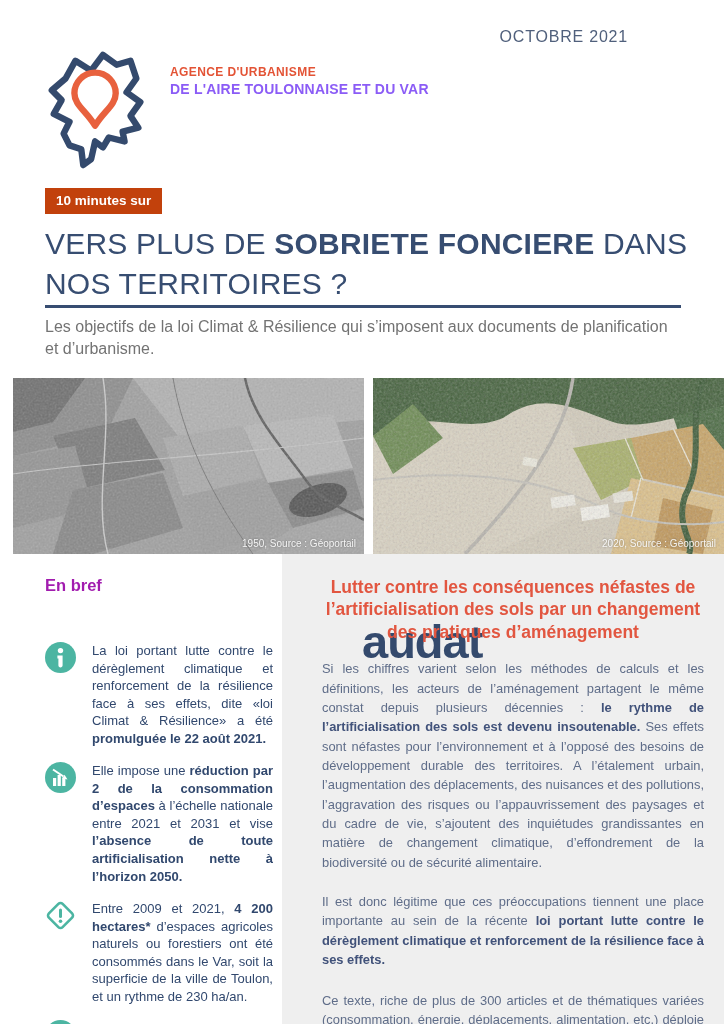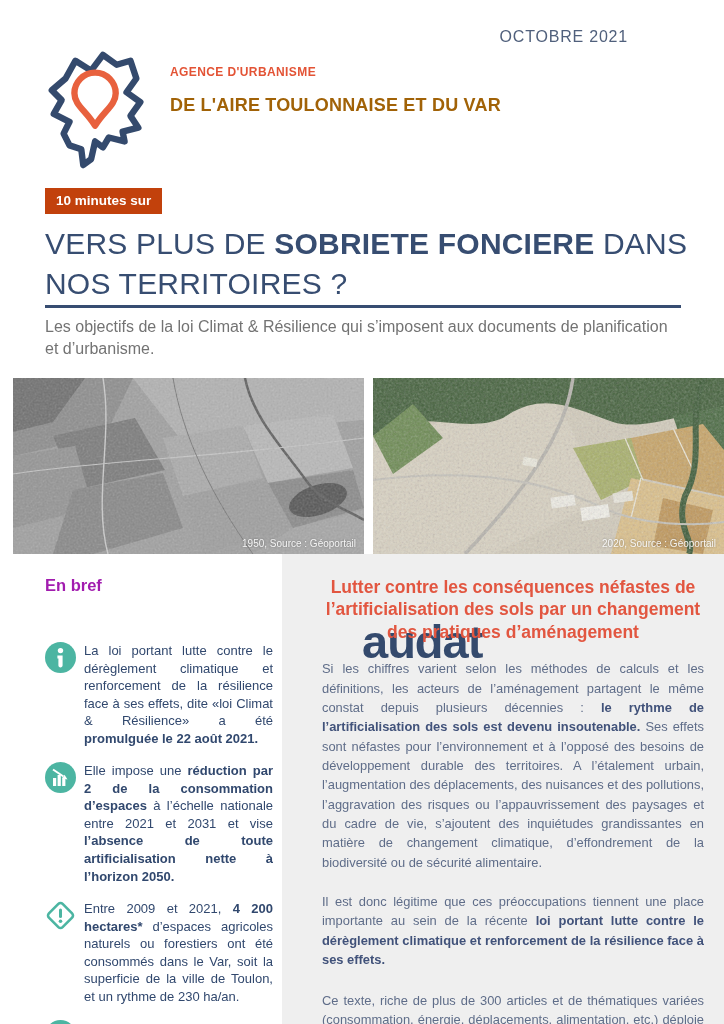--- a/index.html
+++ b/index.html
@@ -9,21 +9,21 @@
 
   
   .date{position:absolute;top:28px;right:96px;font-size:16px;letter-spacing:.8px;color:#50607c;}
   .logo{position:absolute;top:42px;left:40px;display:flex;align-items:flex-start;}
   .logo-map{width:118px;height:132px;flex:none;}
   .logo-text{margin-left:12px;padding-top:16px;}
   .brand{font-size:47px;line-height:1;color:#344a6d;letter-spacing:-1px;}
   .brand .main{font-weight:700;}
   .brand .suffix{font-weight:300;}
   .tagline1{margin-top:7px;font-size:12px;font-weight:700;color:#e35335;letter-spacing:.4px;}
-  .tagline2{margin-top:16px;font-size:18px;font-weight:600;color:#a16207;letter-spacing:.2px;}
+  .tagline2{margin-top:2px;font-size:14px;font-weight:600;color:#8b5cf6;letter-spacing:.2px;}
 
   .badge{position:absolute;top:188px;left:45px;background:#c2410c;color:#fff;font-weight:700;
          font-size:13.5px;padding:5px 11px 6px;}
   .title{position:absolute;top:224px;left:45px;width:645px;font-size:30px;line-height:1.33;
          color:#374d71;font-weight:400;letter-spacing:.2px;}
   .title .b{font-weight:700;}
   .rule{position:absolute;top:305px;left:45px;width:636px;height:3px;background:#374d71;}
   .subtitle{position:absolute;top:316px;left:45px;width:640px;font-size:16px;line-height:1.38;
             color:#737373;font-weight:500;}
 
@@ -31,21 +31,21 @@
   .photos{position:absolute;top:378px;left:13px;width:711px;display:flex;gap:9px;}
   .photo{position:relative;width:351px;height:176px;overflow:hidden;flex:none;}
   .photo svg{display:block;width:100%;height:100%;}
   .caption{position:absolute;right:8px;bottom:5px;font-size:10px;color:rgba(255,255,255,.92);
            text-shadow:0 0 2px rgba(0,0,0,.35);}
 
   
   .sidebar{position:absolute;left:45px;top:576px;width:228px;}
   .sidebar-heading{color:#a21caf;font-weight:700;font-size:16.5px;}
   .items{margin-top:47px;}
-  .item{display:flex;gap:8px;margin-bottom:15px;}
+  .item{display:flex;gap:16px;margin-bottom:15px;}
   .item .ic{flex:none;width:31px;height:31px;}
   .item .txt{font-size:13px;line-height:1.35;color:#31486e;font-weight:500;text-align:justify;}
   .item .txt .b{font-weight:700;}
 
   
   .main{position:absolute;left:322px;top:576px;width:382px;}
   .main-heading{color:#e25640;font-weight:700;font-size:17.5px;line-height:1.28;text-align:center;}
   .para{margin-top:16px;font-size:12.9px;line-height:1.5;color:#5f6d89;text-align:justify;}
   .para .b{font-weight:700;color:#41527a;}
 </style>

